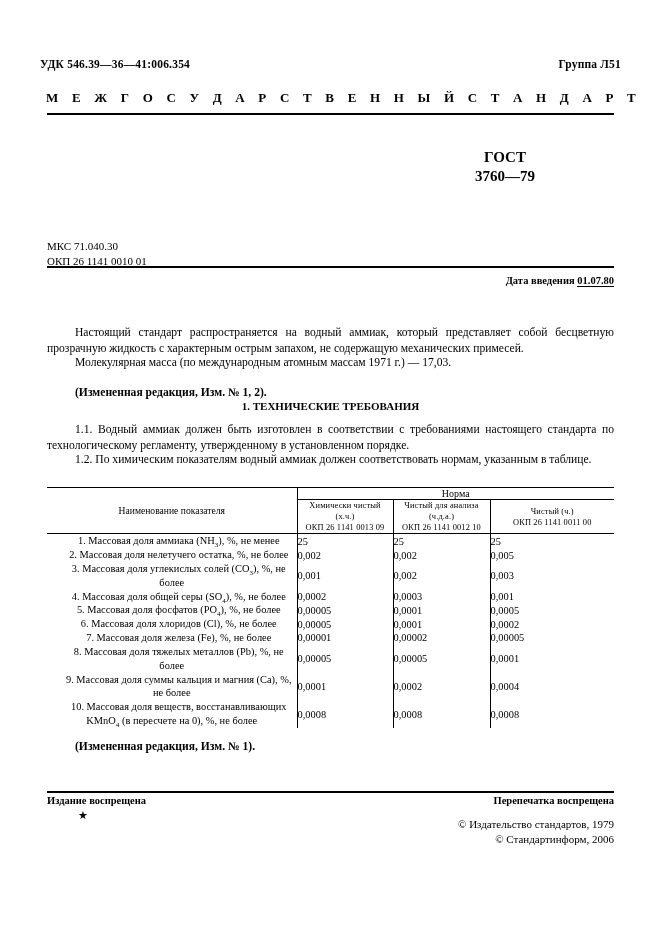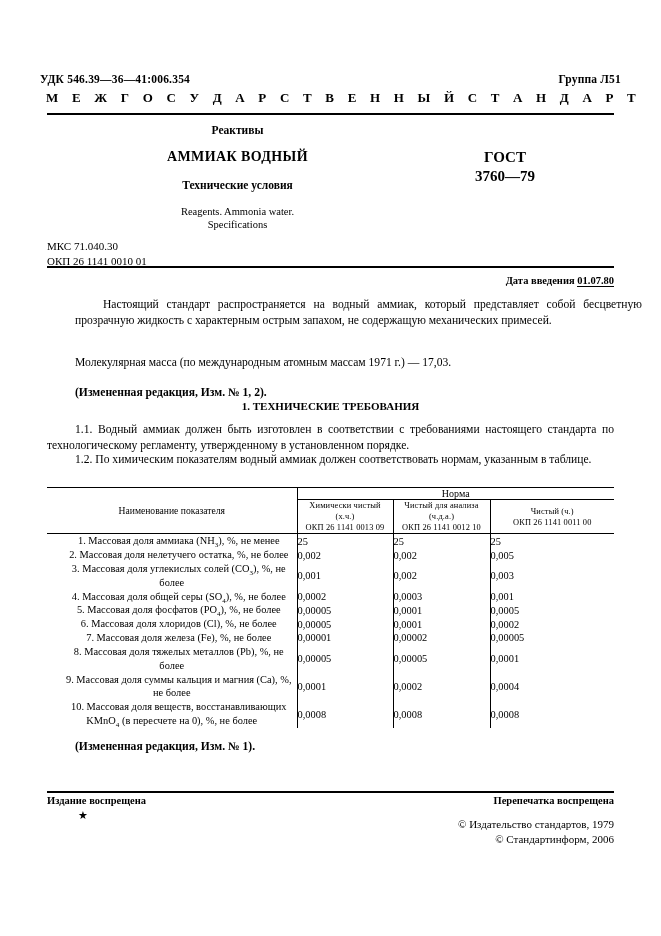--- a/index.html
+++ b/index.html
@@ -14,21 +14,21 @@
     background: #ffffff;
     color: #000000;
     font-family: "Liberation Serif", serif;
     overflow: hidden;
     box-sizing: border-box;
   }
 
   
   .topline {
     position: absolute;
-    top: 73px;
+    top: 58px;
     left: 40px;
     right: 40px;
     display: flex;
     justify-content: space-between;
     align-items: baseline;
     font-family: "Liberation Serif", serif;
     font-weight: bold;
     font-size: 11.5px;
   }
   .topline .udk { letter-spacing: 0.2px; }
@@ -120,21 +120,21 @@
 
   
   .body-text {
     position: absolute;
     left: 47px;
     width: 567px;
     font-size: 11.6px;
     line-height: 1.36;
     text-align: justify;
   }
-  #para-1 { top: 297px; margin-left: 28px; }
+  #para-1 { top: 325px; }
   .ind { text-indent: 28px; }
   .b { font-weight: bold; }
 
   #para-mol  { top: 355px; }
   #para-dens { top: 370px; }
   #para-red1 { top: 385px; }
 
   .section-head {
     position: absolute;
     top: 400px;
@@ -255,29 +255,20 @@
 <div class="page">
 
   <div class="topline">
     <span class="udk">УДК 546.39—36—41:006.354</span>
     <span class="group">Группа Л51</span>
   </div>
 
   <div class="gost-banner">М Е Ж Г О С У Д А Р С Т В Е Н Н Ы Й   С Т А Н Д А Р Т</div>
   <div class="rule-thick" id="rule-under-banner"></div>
 
-  <div class="title-block">
-    <div class="t-reagents">Реактивы</div>
-    <div class="t-main">АММИАК ВОДНЫЙ</div>
-    <div class="t-spec">Технические условия</div>
-    <div class="t-en">
-      <div>Reagents. Ammonia water.</div>
-      <div>Specifications</div>
-    </div>
-  </div>
 
   <div class="gost-num">
     <div>ГОСТ</div>
     <div>3760—79</div>
   </div>
 
   <div class="codes">
     <div>МКС 71.040.30</div>
     <div>ОКП 26 1141 0010 01</div>
   </div>

